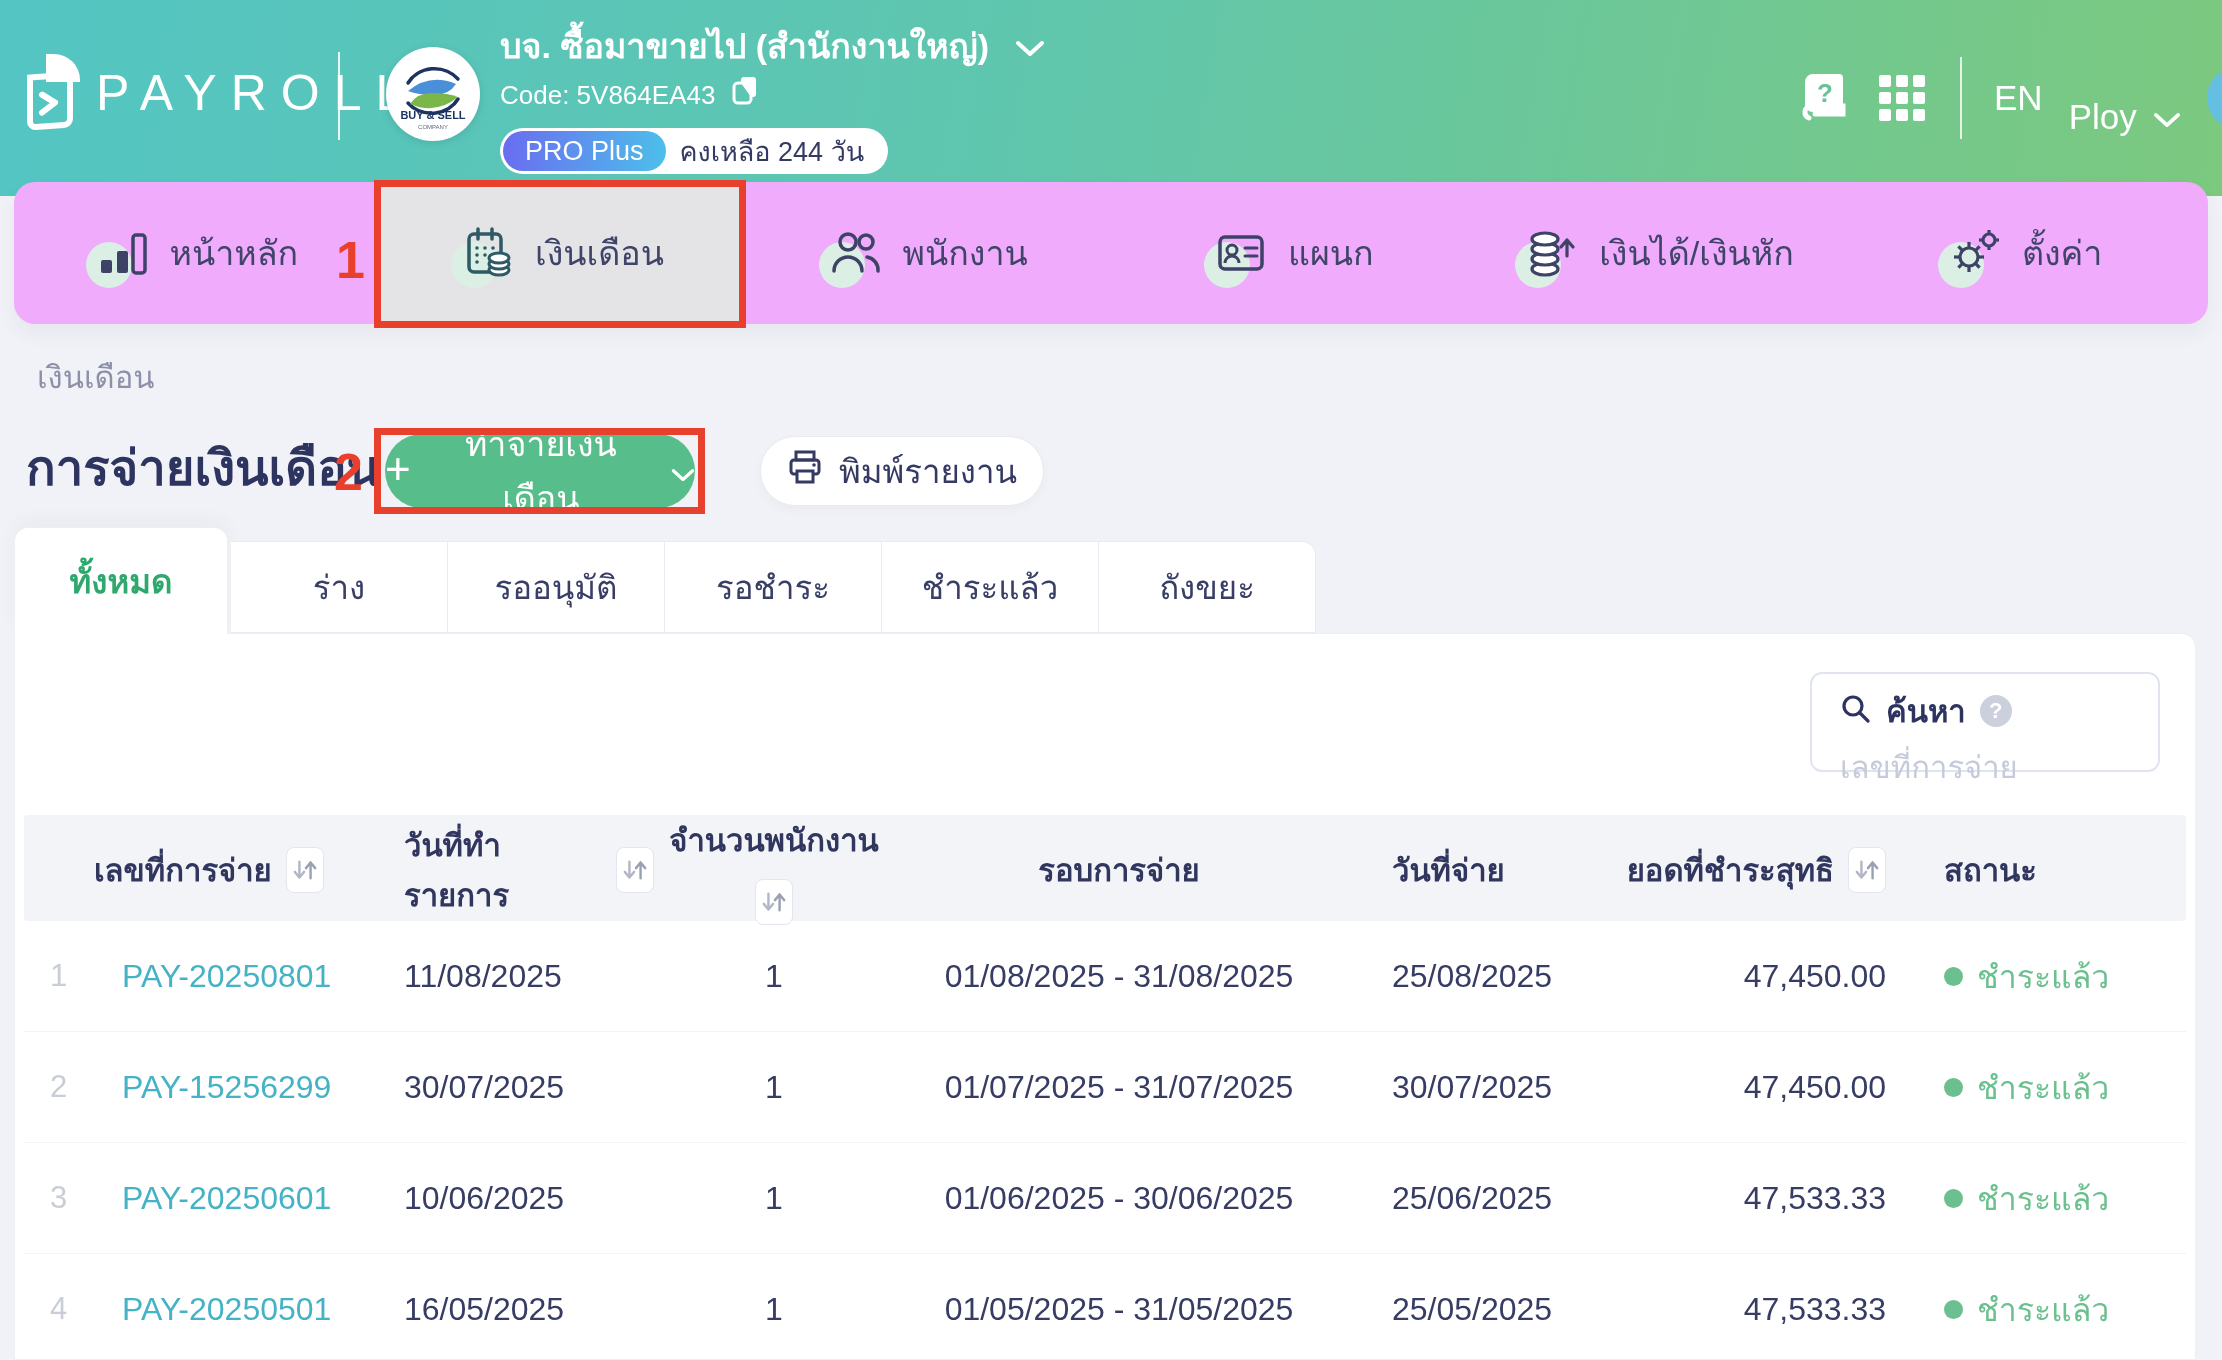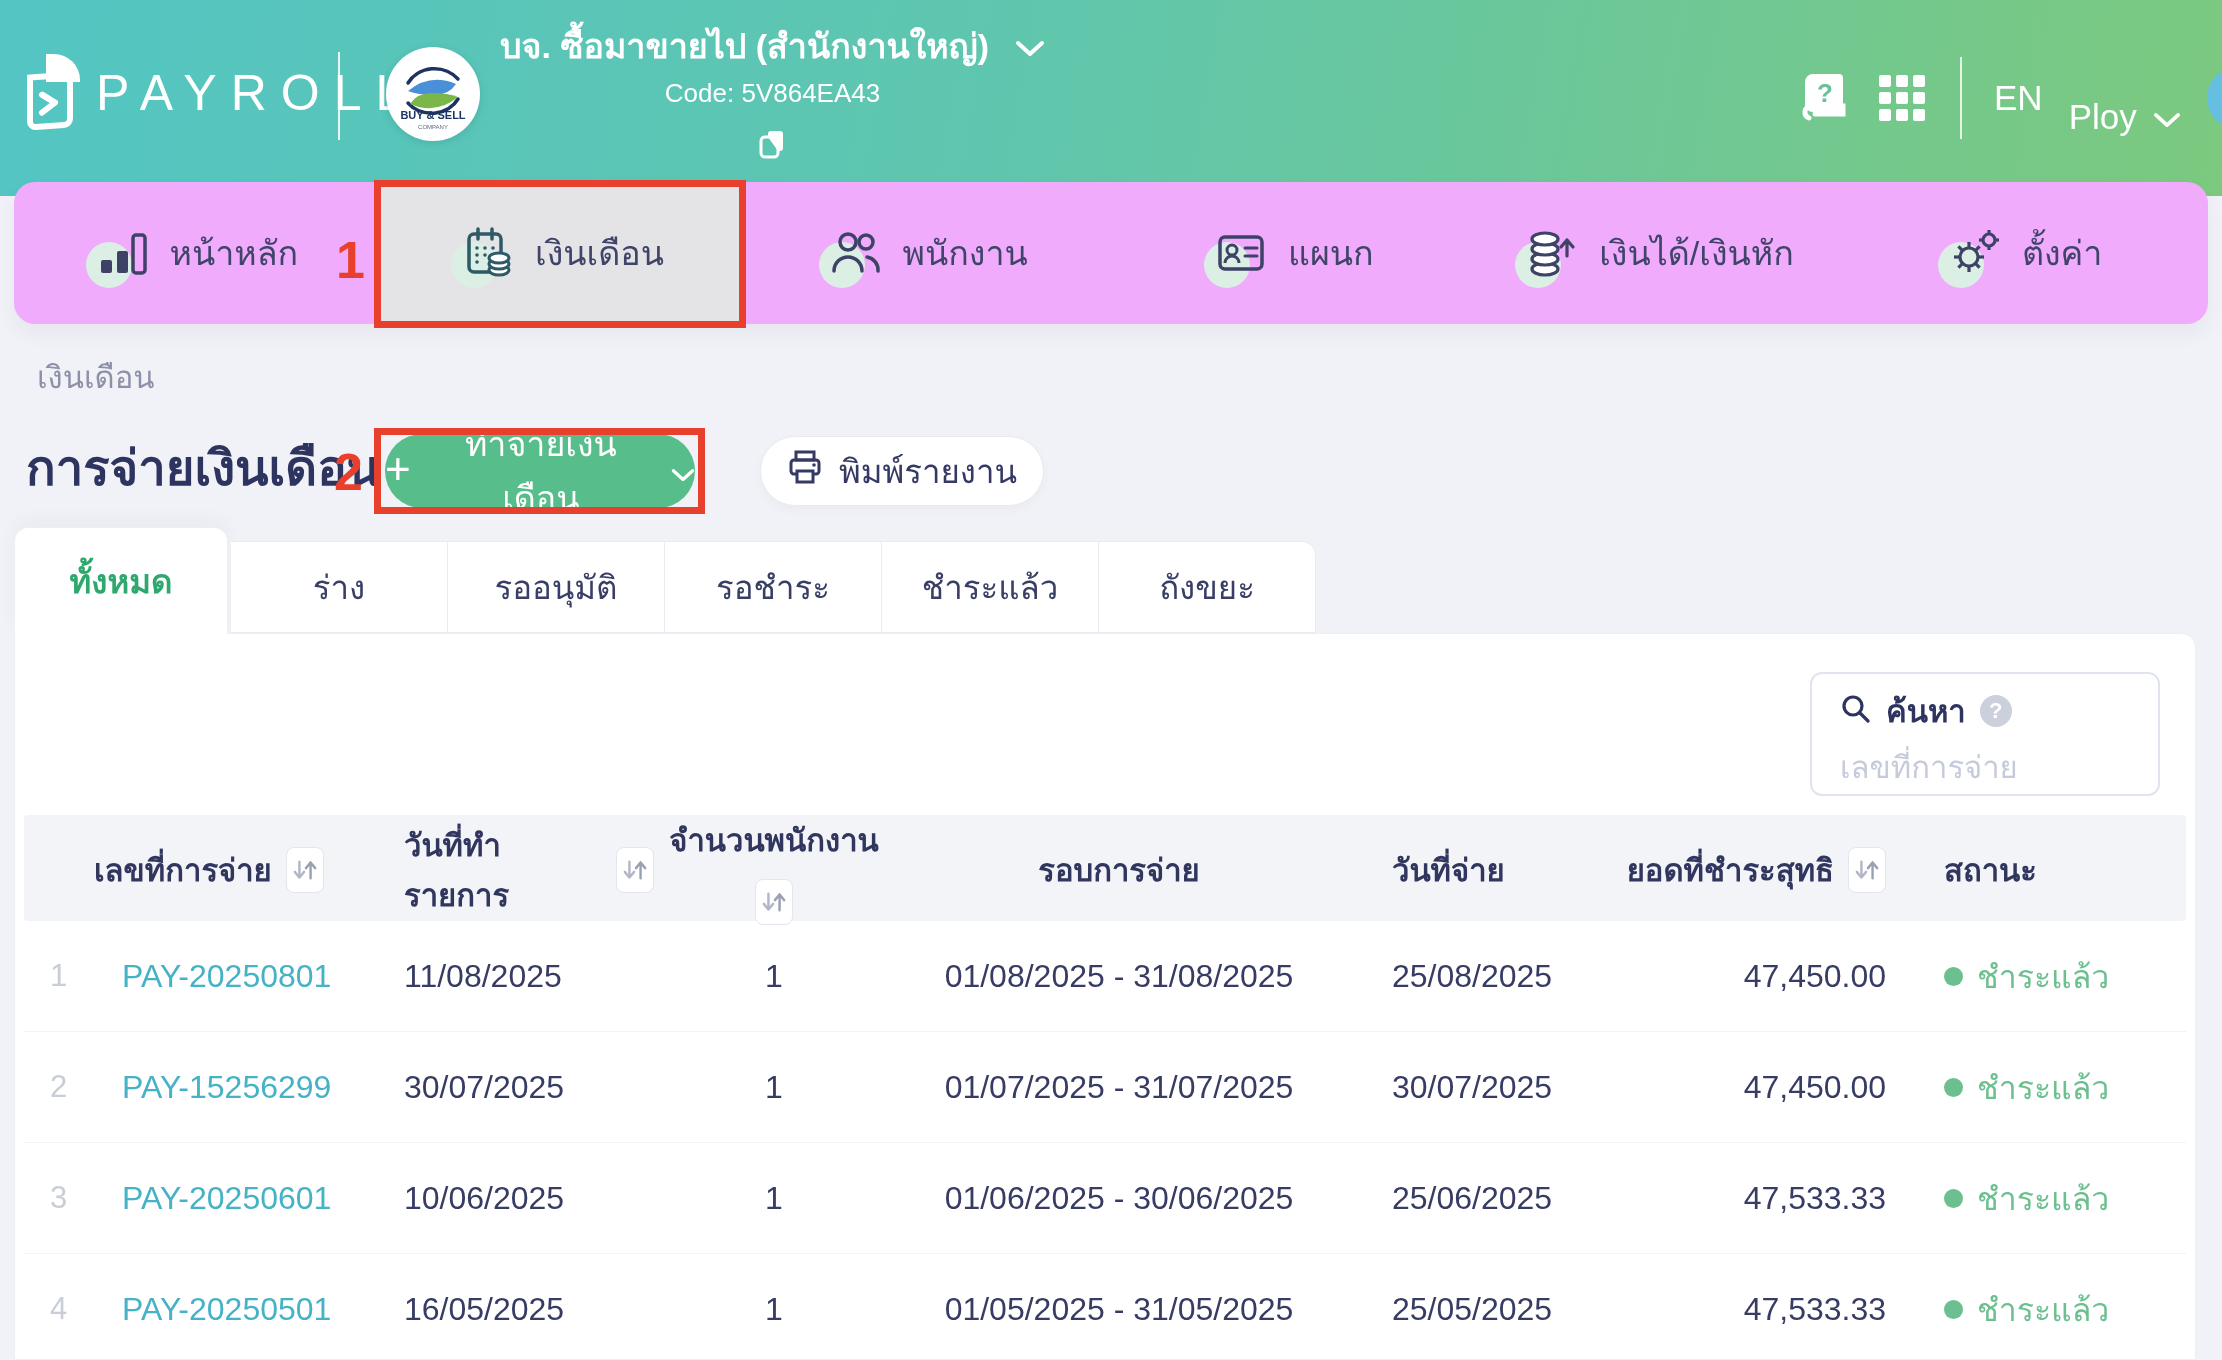--- a/index.html
+++ b/index.html
@@ -19,21 +19,21 @@
   }
   .logo-mark { left: 22px; top: 52px; width: 62px; height: 84px; }
   .logo-text {
     left: 96px; top: 58px; color: #fff; font-size: 50px; font-weight: 500;
     letter-spacing: 14px; line-height: 70px;
   }
   .brand-divider { left: 338px; top: 52px; width: 2px; height: 88px; background: rgba(255,255,255,.85); }
   .company-logo { left: 386px; top: 47px; width: 94px; height: 94px; border-radius: 50%; background:#fff; overflow: hidden; box-shadow: 0 2px 8px rgba(0,60,60,.15); }
   .company-block { left: 500px; top: 20px; }
   .company-name-row { display: flex; align-items: center; gap: 26px; color: #fff; font-size: 34px; font-weight: 600; line-height: 52px; }
-  .company-code-row { display: flex; align-items: center; gap: 16px; margin-top: 2px; color: #fff; font-size: 26px; line-height: 38px; flex-direction: column; }
+  .company-code-row { display: flex; align-items: center; gap: 16px; margin-top: 2px; color: #fff; font-size: 26px; line-height: 38px; }
   .plan-row { margin-top: 12px; }
   .plan-pill-outer {
     display: inline-flex; align-items: center; background: #fff; border-radius: 24px;
     height: 46px; padding: 3px; padding-right: 24px; gap: 14px;
   }
   .plan-pill-inner {
     display: inline-flex; align-items: center; justify-content: center;
     background: linear-gradient(95deg, #6a6cf0 0%, #4cc0ea 100%);
     color: #fff; font-size: 27px; height: 40px; padding: 0 22px; border-radius: 21px;
   }
@@ -103,21 +103,21 @@
   .tab:last-child { border-radius: 0 14px 0 0; }
 
   
   .panel {
     left: 14px; top: 633px; width: 2182px; height: 727px; background: #fff;
     border: 1px solid #edeff6; border-radius: 0 14px 0 0; z-index: 1;
   }
 
   
   .search-box {
-    left: 1810px; top: 672px; width: 350px; height: 124px; background: #fff;
+    left: 1810px; top: 672px; width: 350px; height: 100px; background: #fff;
     border: 2px solid #e0e4ef; border-radius: 12px; z-index: 2; cursor: text; padding: 12px 0 0 28px;
   }
   .search-row1 { display: flex; align-items: center; gap: 14px; }
   .search-label { font-size: 31px; font-weight: 700; color: #2e3460; }
   .search-help {
     width: 32px; height: 32px; border-radius: 50%; background: #ccd0dd; color: #fff;
     font-size: 22px; font-weight: 700; display: flex; align-items: center; justify-content: center; cursor: pointer;
   }
   .search-placeholder { margin-top: 6px; font-size: 31px; color: #c6cbdb; }
 

